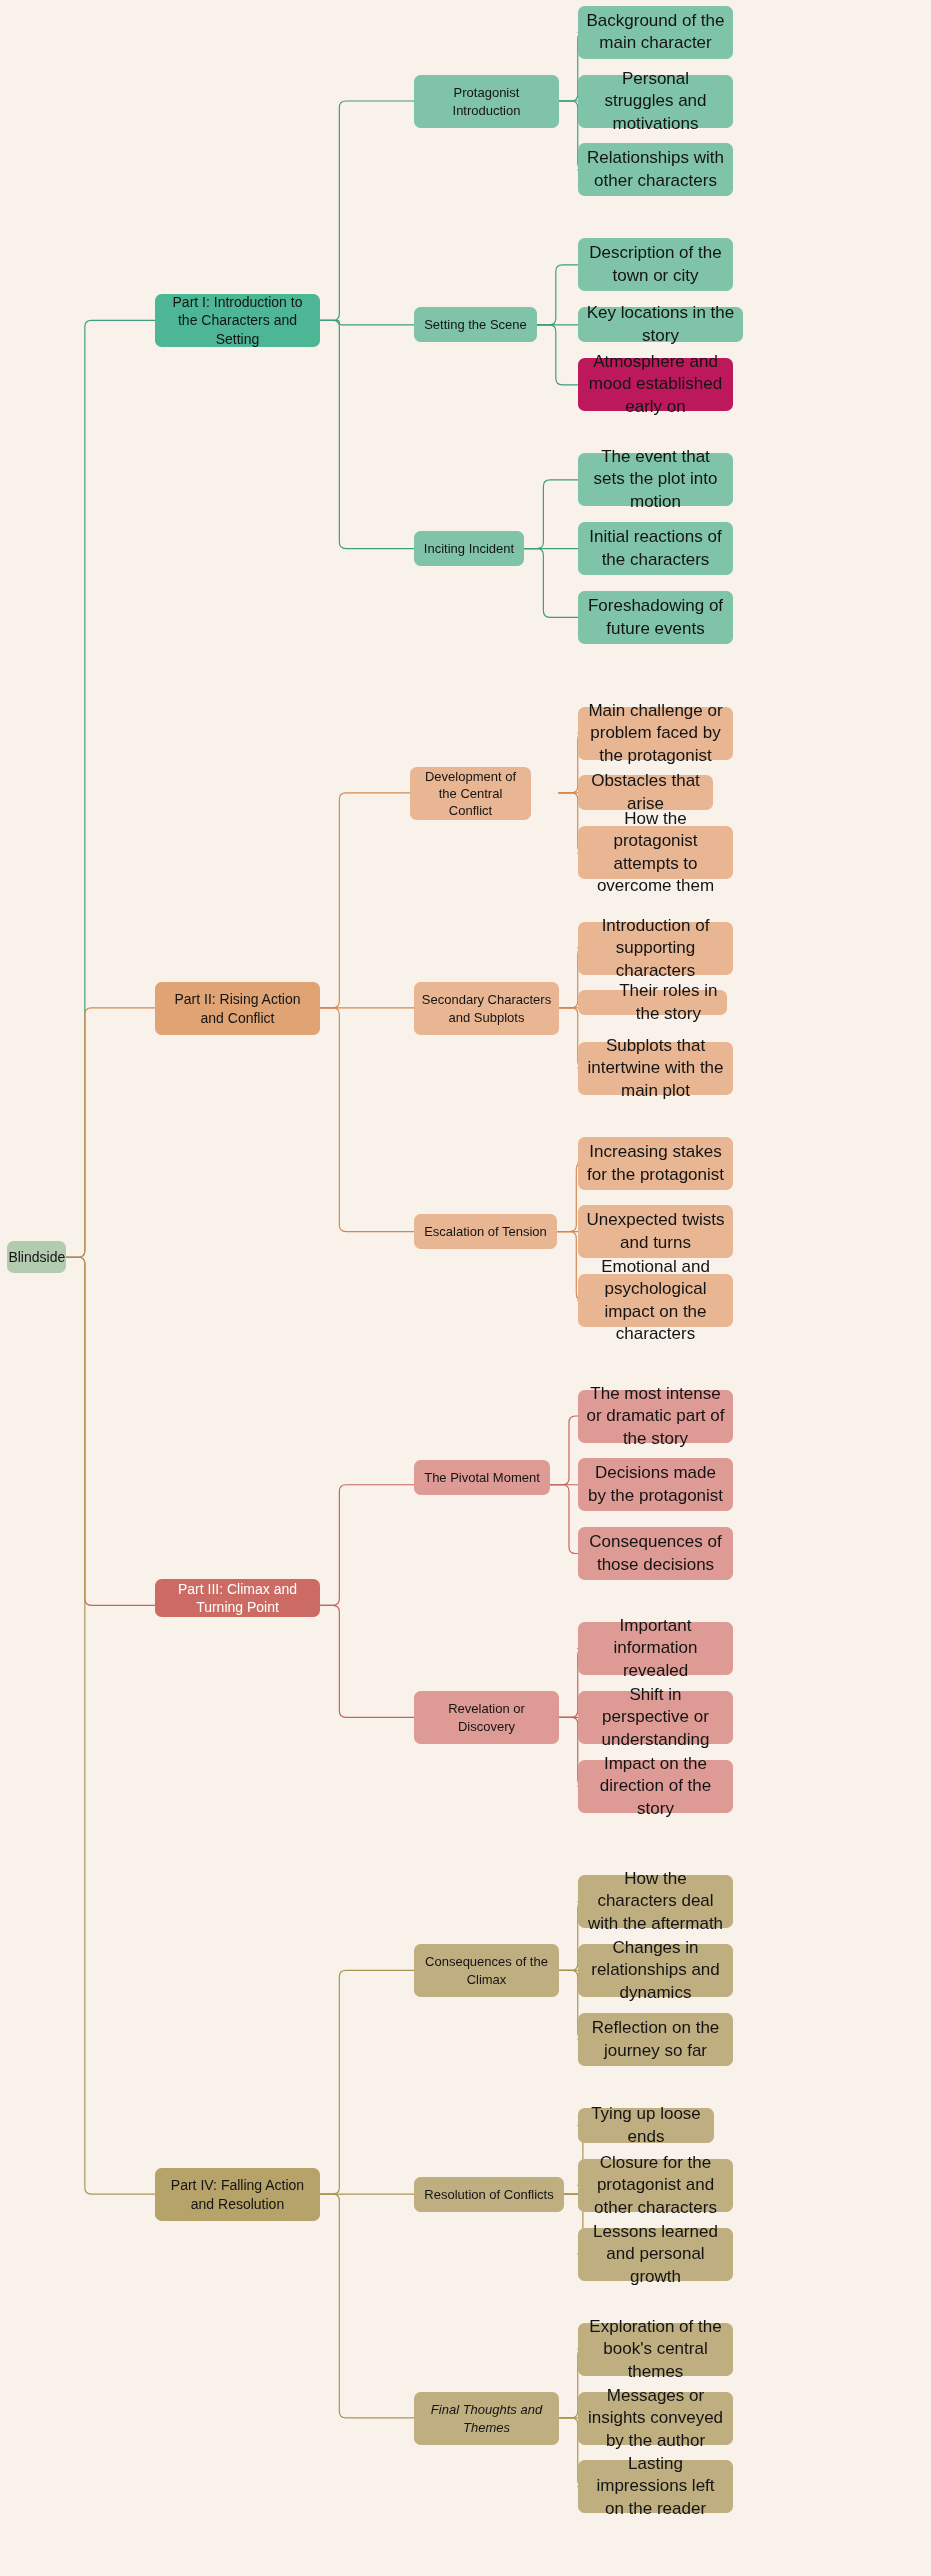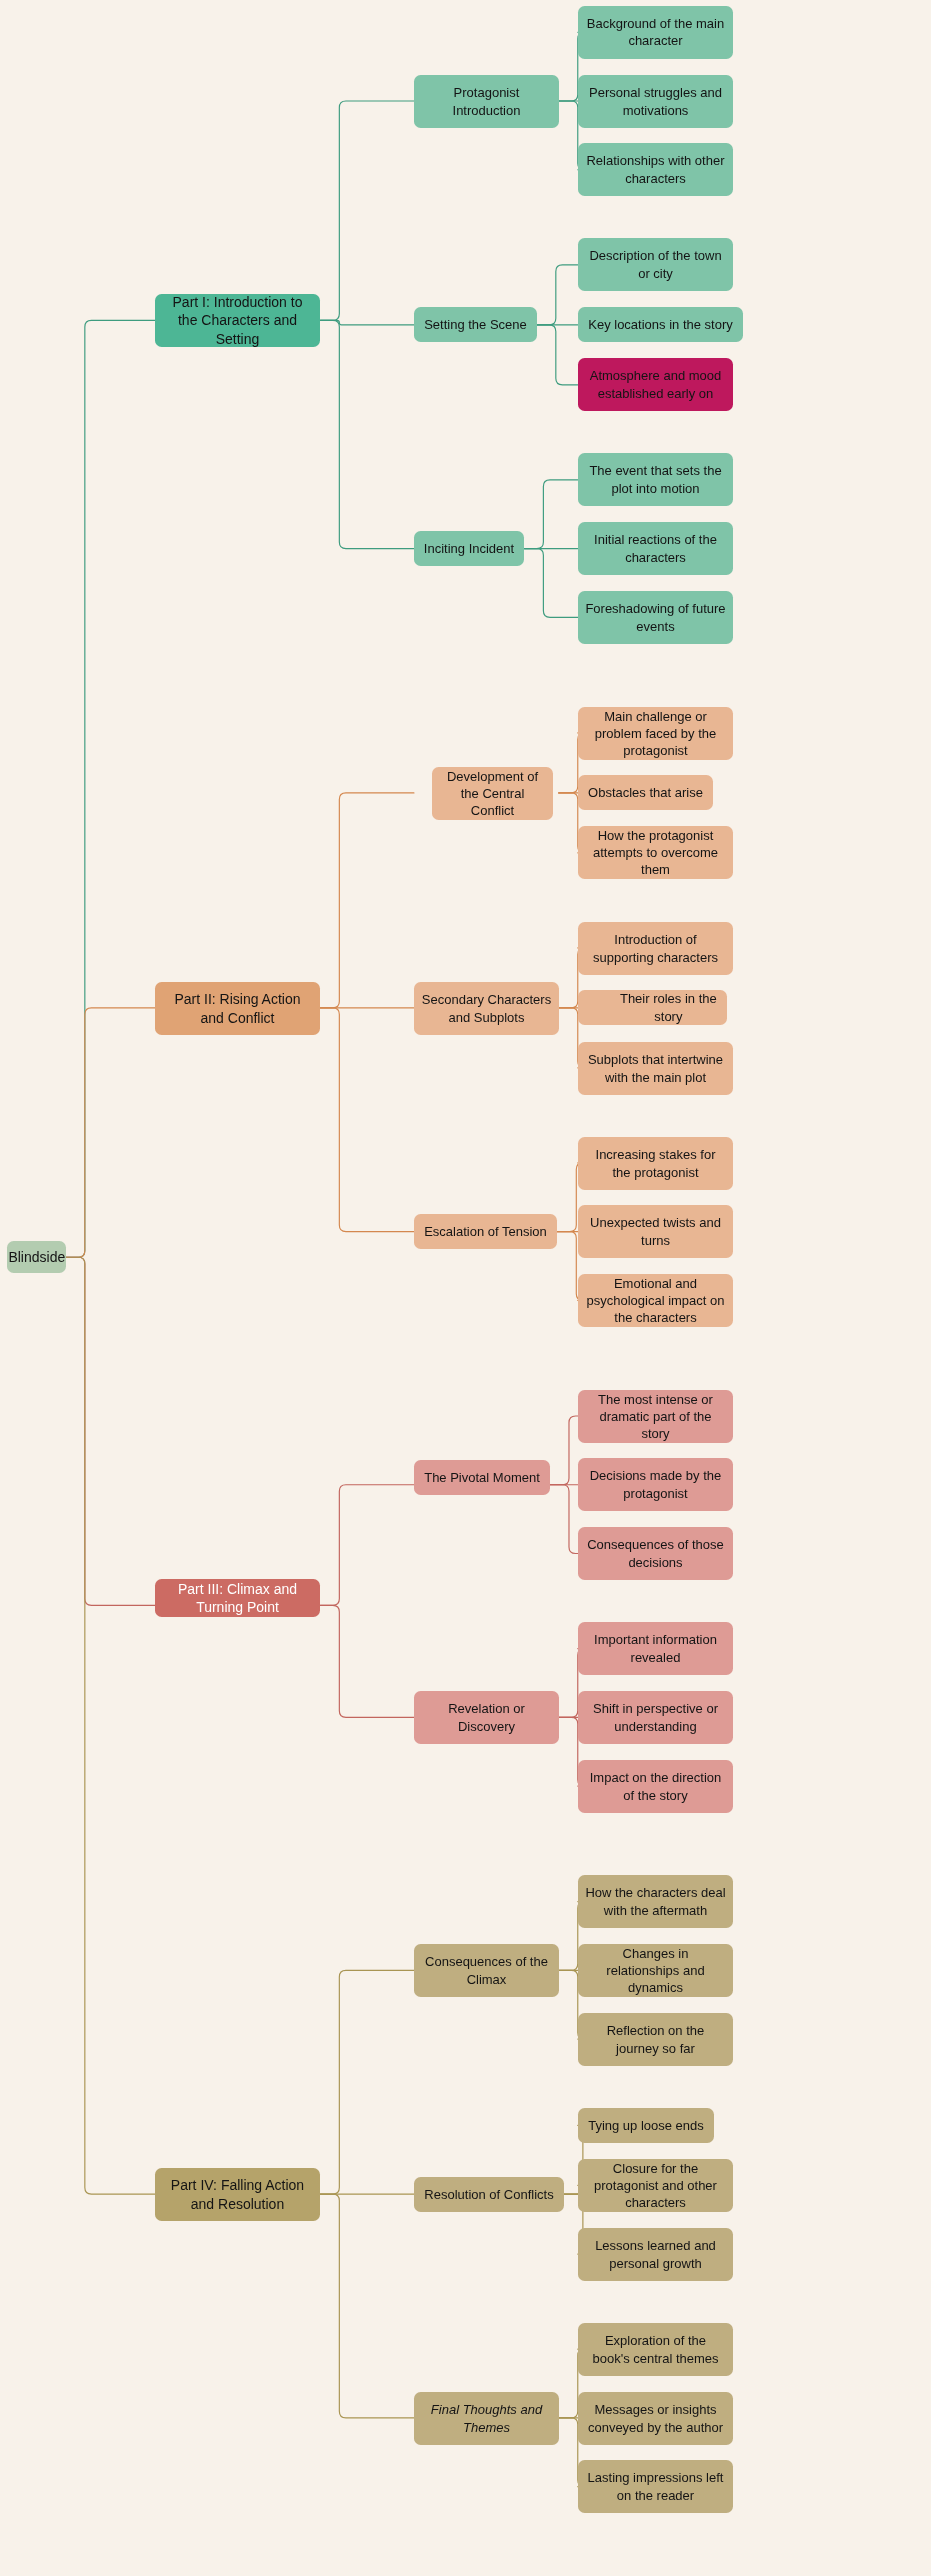--- a/index.html
+++ b/index.html
@@ -33,21 +33,21 @@
     text-align: center;
     padding: 2.9px 7.3px;
     line-height: 1.32;
     color: #141414;
     font-family: "Liberation Sans", sans-serif;
     cursor: default;
   }
   .node.l0 { font-size: 14px; }
   .node.l1 { font-size: 14px; }
   .node.l2 { font-size: 13px; }
-  .node.l3 { font-size: 13px; }
+  .node.l3 { font-size: 17px; }
   .node.light-text { color: #FFFFFF; }
 </style>
 </head>
 <body>
 
 <div id="canvas" style="height: 2576px;">
   <svg id="edge-layer" width="931" height="2576" viewBox="0 0 1273 3522" fill="none">
       <path d="M90,1719 L107,1719 Q116,1719 116,1710 L116,447 Q116,438 125,438 L212,438" stroke="#3E9C7F" stroke-width="1.6" fill="none" stroke-linecap="round" stroke-linejoin="round"></path>
       <path d="M438,438 L455,438 Q464,438 464,429 L464,147 Q464,138 473,138 L566,138" stroke="#3E9C7F" stroke-width="1.6" fill="none" stroke-linecap="round" stroke-linejoin="round"></path>
       <path d="M764,138 L781,138 Q790,138 790,129 L790,53 Q790,44 799,44 L790,44" stroke="#3E9C7F" stroke-width="1.6" fill="none" stroke-linecap="round" stroke-linejoin="round"></path>
@@ -136,39 +136,39 @@
       </div>
       <div class="node l3" style="left: 578px; top: 522px; width: 155px; height: 53px; background: rgb(127, 196, 168);">
         <span>Initial reactions of the characters</span>
       </div>
       <div class="node l3" style="left: 578px; top: 591px; width: 155px; height: 53px; background: rgb(127, 196, 168);">
         <span>Foreshadowing of future events</span>
       </div>
       <div class="node l1" style="left: 155px; top: 982px; width: 165px; height: 53px; background: rgb(224, 163, 116);">
         <span>Part II: Rising Action and Conflict</span>
       </div>
-      <div class="node l2" style="left: 432px; top: 767px; width: 121px; height: 53px; background: rgb(232, 182, 147);">
+      <div class="node l2" style="left: 410px; top: 767px; width: 121px; height: 53px; background: rgb(232, 182, 147);">
         <span>Development of the Central Conflict</span>
       </div>
       <div class="node l3" style="left: 578px; top: 707px; width: 155px; height: 53px; background: rgb(232, 182, 147);">
         <span>Main challenge or problem faced by the protagonist</span>
       </div>
       <div class="node l3" style="left: 578px; top: 775px; width: 135px; height: 35px; background: rgb(232, 182, 147);">
         <span>Obstacles that arise</span>
       </div>
       <div class="node l3" style="left: 578px; top: 826px; width: 155px; height: 53px; background: rgb(232, 182, 147);">
         <span>How the protagonist attempts to overcome them</span>
       </div>
       <div class="node l2" style="left: 414px; top: 982px; width: 145px; height: 53px; background: rgb(232, 182, 147);">
         <span>Secondary Characters and Subplots</span>
       </div>
       <div class="node l3" style="left: 578px; top: 922px; width: 155px; height: 53px; background: rgb(232, 182, 147);">
         <span>Introduction of supporting characters</span>
       </div>
-      <div class="node l3" style="left: 578px; top: 990px; width: 149px; height: 35px; background: rgb(232, 182, 147); padding-left: 39px;">
+      <div class="node l3" style="left: 578px; top: 990px; width: 149px; height: 25px; background: rgb(232, 182, 147); padding-left: 39px;">
         <span>Their roles in the story</span>
       </div>
       <div class="node l3" style="left: 578px; top: 1042px; width: 155px; height: 53px; background: rgb(232, 182, 147);">
         <span>Subplots that intertwine with the main plot</span>
       </div>
       <div class="node l2" style="left: 414px; top: 1214px; width: 143px; height: 35px; background: rgb(232, 182, 147);">
         <span>Escalation of Tension</span>
       </div>
       <div class="node l3" style="left: 578px; top: 1137px; width: 155px; height: 53px; background: rgb(232, 182, 147);">
         <span>Increasing stakes for the protagonist</span>

